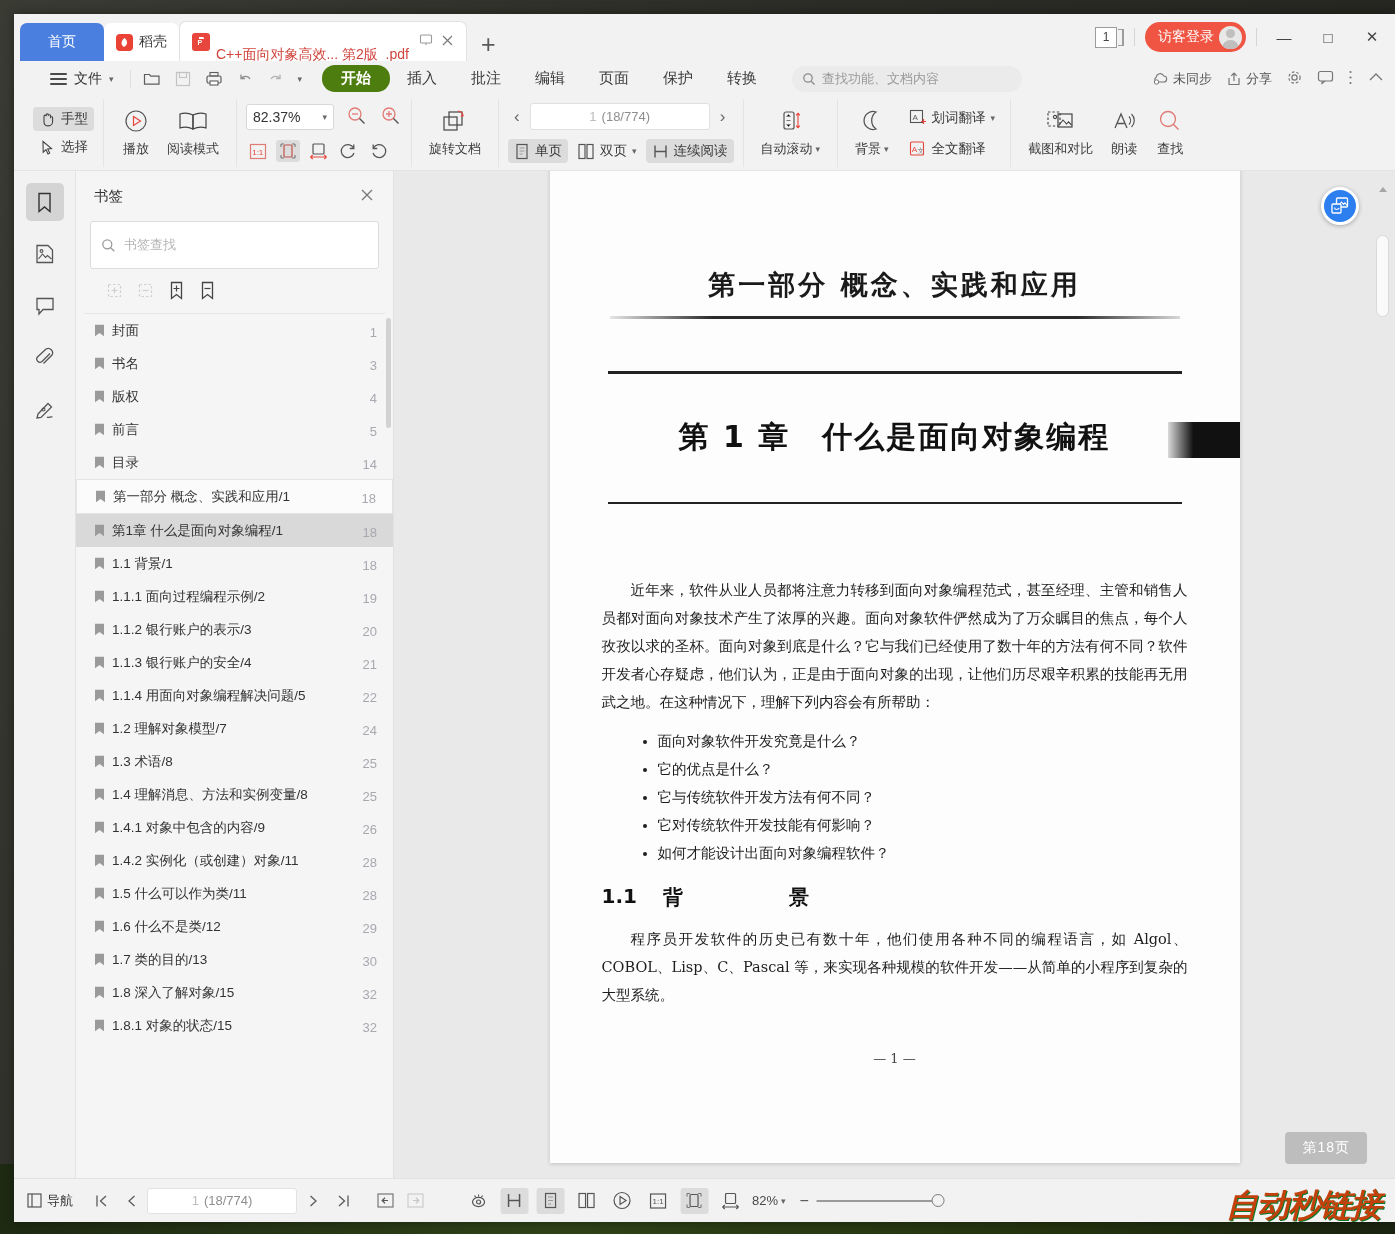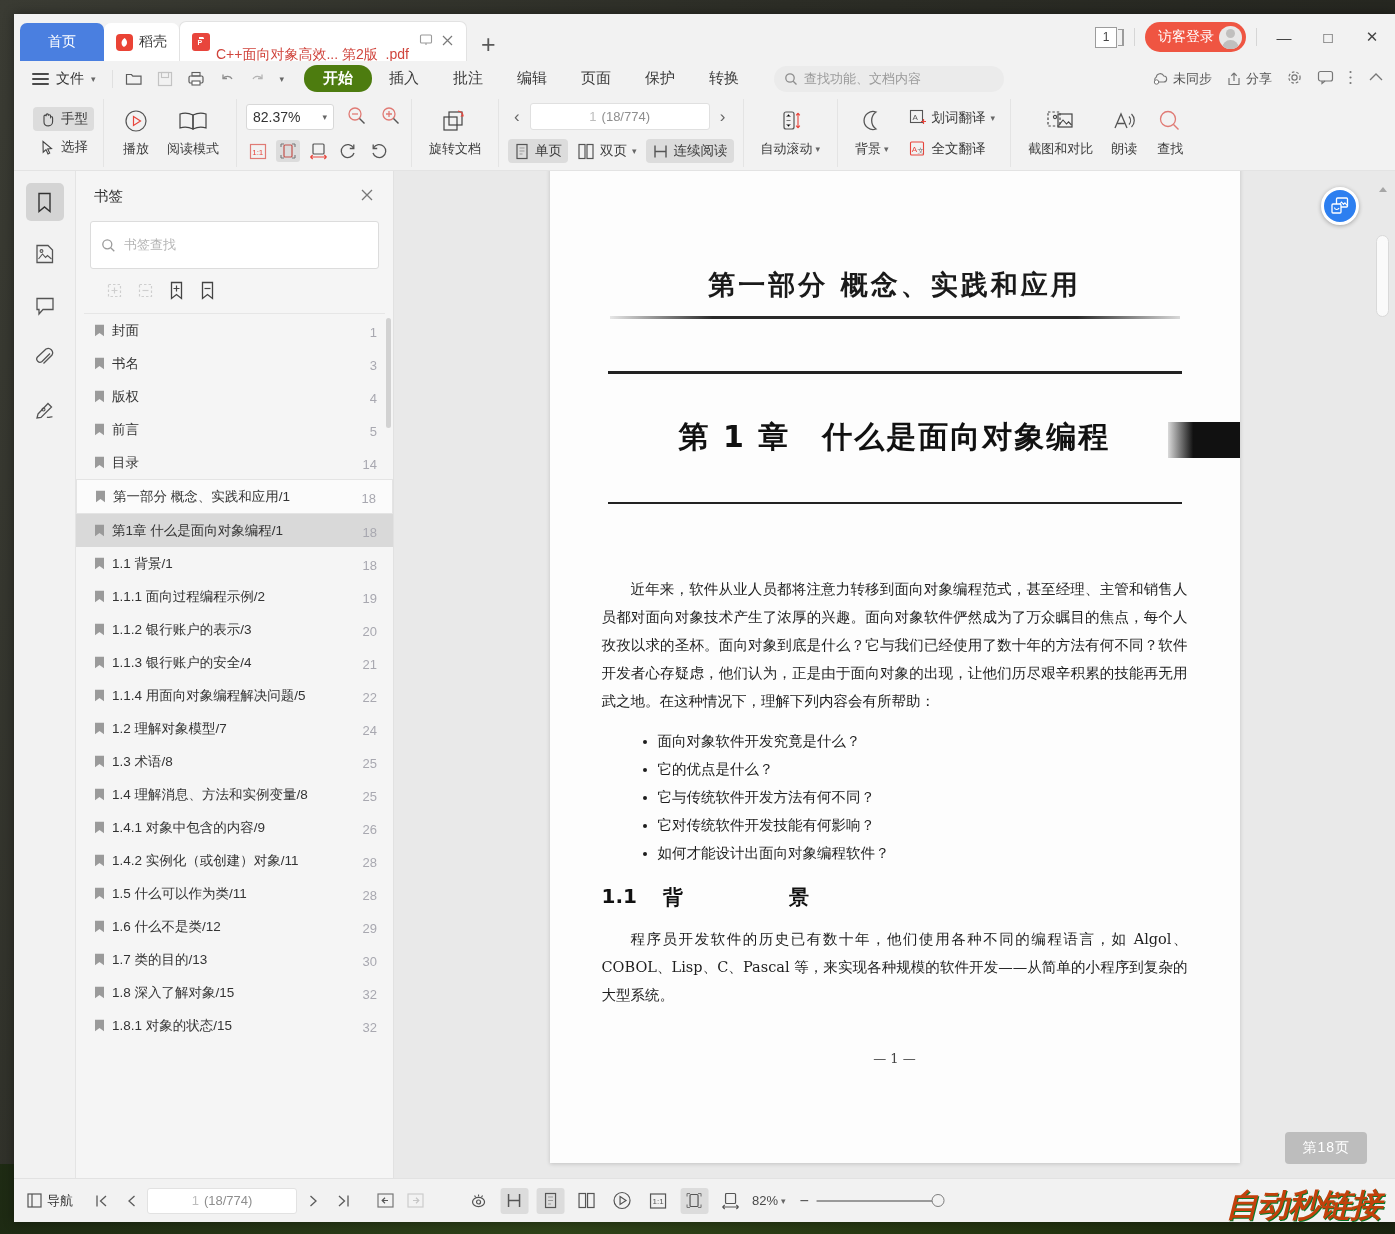--- a/index.html
+++ b/index.html
@@ -72,21 +72,21 @@
   .avatar{
     width:23px;height:23px;border-radius:50%;background:#e8e8e8;
     position:relative; overflow:hidden;
   }
   .avatar:before{content:"";position:absolute;width:9px;height:9px;border-radius:50%;background:#c0bfbe;left:7px;top:3px;}
   .avatar:after{content:"";position:absolute;width:17px;height:11px;border-radius:9px 9px 0 0;background:#c0bfbe;left:3px;top:14px;}
   .win-btn{ width:34px;height:28px;display:flex;align-items:center;justify-content:center;color:#444;font-size:15px;}
   .vsep{width:1px;height:18px;background:#d6d6d6;}
   
   .menubar{
-    height:35px; display:flex; align-items:center; gap:0; padding-left:18px;
+    height:35px; display:flex; align-items:center; gap:0; padding-left:36px;
     background:#f2f2f2; flex:0 0 35px; position:relative;
   }
   .ham{ display:inline-block; width:17px; }
   .ham i{display:block;height:2px;background:#4a4a4a;margin:3px 0;border-radius:1px;}
   .menu-file{display:flex;align-items:center;gap:7px;font-size:14px;color:#333;padding-right:10px;}
   .caret{font-size:9px;color:#666;}
   .qa-icons{display:flex;align-items:center;gap:13px;padding:0 12px;border-left:1px solid #e0e0e0;margin-left:6px;}
   .qa-icons svg{display:block}
   .ribbon-tabs{display:flex;align-items:center;gap:0;margin-left:8px;}
   .rtab{ font-size:15px; padding:3px 17px; color:#3c3c3c;}
@@ -186,21 +186,21 @@
     font-family:"DejaVu Sans","Liberation Sans",sans-serif;font-weight:bold;
     font-size:30px;letter-spacing:2px;color:#111;text-align:center;
     padding:43px 0 44px 0;position:relative;
   }
   .smudge{
     position:absolute;right:-52px;top:48px;width:72px;height:36px;
     background:linear-gradient(90deg,rgba(20,20,20,.15),#111 35%,#111);
   }
   .rule2{height:2.5px;background:#222;margin:0 6px;}
   .body-p{
-    font-family:Liberation Mono, monospace;font-size:14.5px;line-height:28px;
+    font-family:Liberation Sans, sans-serif;font-size:14.5px;line-height:28px;
     color:#1e1e1e;text-align:justify;text-indent:2em;margin-top:72px;
   }
   .bullets{margin-top:12px;padding-left:56px;font-family:"DejaVu Serif","Liberation Serif",serif;font-size:14.5px;line-height:26px;color:#1e1e1e;}
   .bullets li{margin-bottom:2px;}
   .sec-head{
     font-family:"DejaVu Sans","Liberation Sans",serif;font-weight:bold;font-size:20px;
     margin-top:18px;display:flex;gap:26px;color:#111;
   }
   .sec-head .sp{letter-spacing:22px;}
   .p2{font-family:"DejaVu Serif","Liberation Serif",serif;font-size:14.5px;line-height:28px;color:#1e1e1e;text-align:justify;text-indent:2em;margin-top:14px;}

